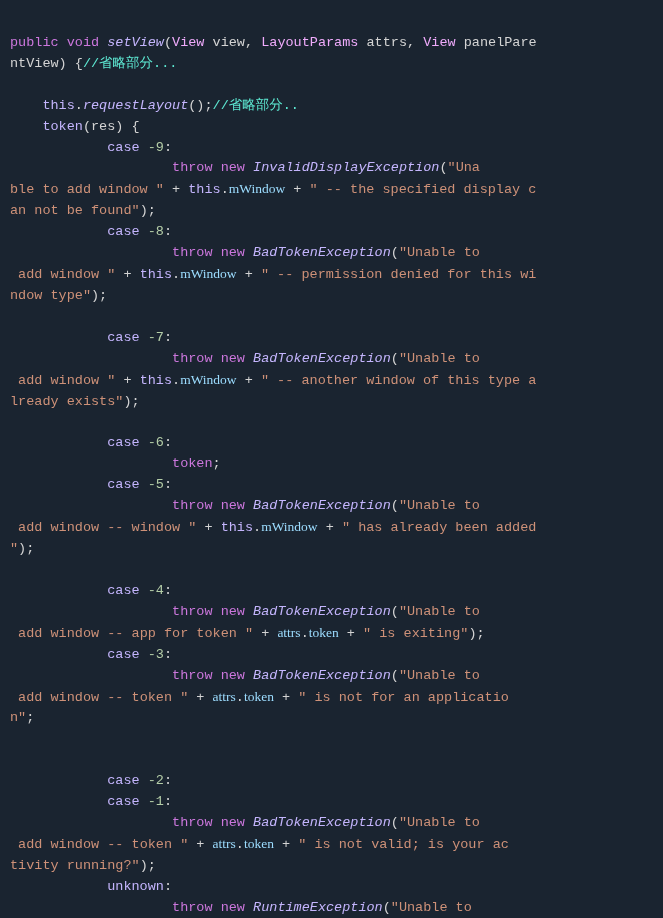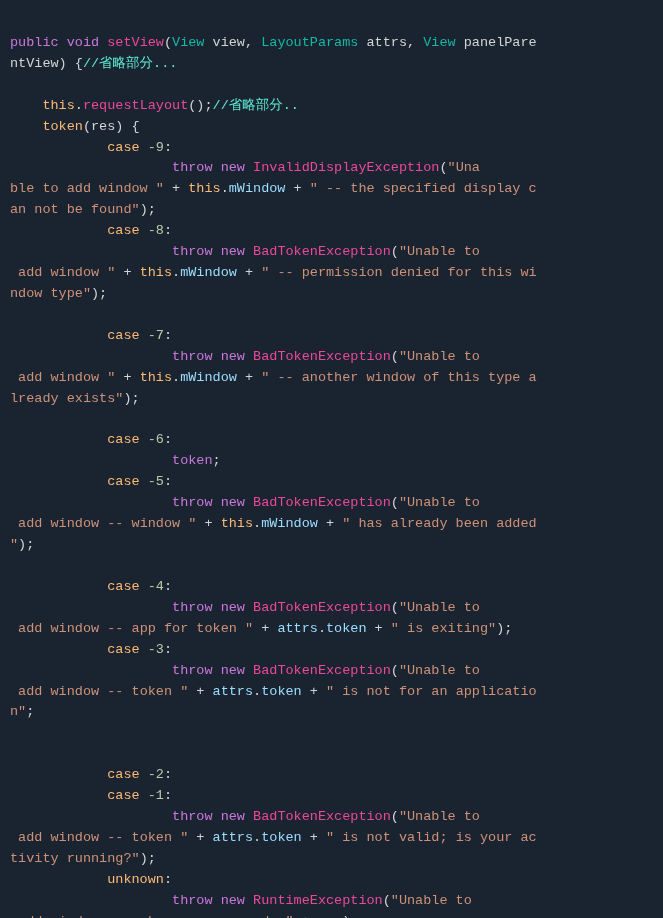--- a/index.html
+++ b/index.html
@@ -12,28 +12,28 @@
       width: 663px;
       min-height: 918px;
       overflow-x: hidden;
     }
     .code-block {
       padding: 12px 10px 20px 10px;
       white-space: pre-wrap;
       word-break: break-all;
     }
     .kw-purple { color: #cc77dd; margin-top: 20px; }   
-    .kw-blue   { color: #14b8a6; }   
-    .kw-yellow { color: #ec4899; }   
-    .kw-cyan   { color: #fdba74; }   
+    .kw-blue   { color: #f0abfc; }   
+    .kw-yellow { color: #c4b5fd; font-style: italic; }   
+    .kw-cyan   { color: #c4b5fd; }   
     .kw-green  { color: #5eead4; }   
     .kw-white  { color: #d4d4d4; }
     .kw-orange { color: #ce9178; }
     .kw-lgreen { color: #b5cea8; }   
-    .kw-var    { color: #9cdcfe; }   
+    .kw-var    { color: #9cdcfe; font-family: Liberation Serif, serif; }   
   </style>
 </head>
 <body>
 
 <div class="code-block">
 <span class="kw-purple">public</span><span class="kw-white"> </span><span class="kw-purple">void</span><span class="kw-white"> </span><span class="kw-yellow">setView</span><span class="kw-white">(</span><span class="kw-blue">View</span><span class="kw-white"> view, </span><span class="kw-blue">LayoutParams</span><span class="kw-white"> attrs, </span><span class="kw-blue">View</span><span class="kw-white"> panelPare
 ntView) {</span><span class="kw-green">//省略部分...</span><span class="kw-white">
 
     </span><span class="kw-cyan">this</span><span class="kw-white">.</span><span class="kw-yellow">requestLayout</span><span class="kw-white">();</span><span class="kw-green">//省略部分..</span><span class="kw-white">
     </span><span class="kw-cyan">token</span><span class="kw-white">(res) {

